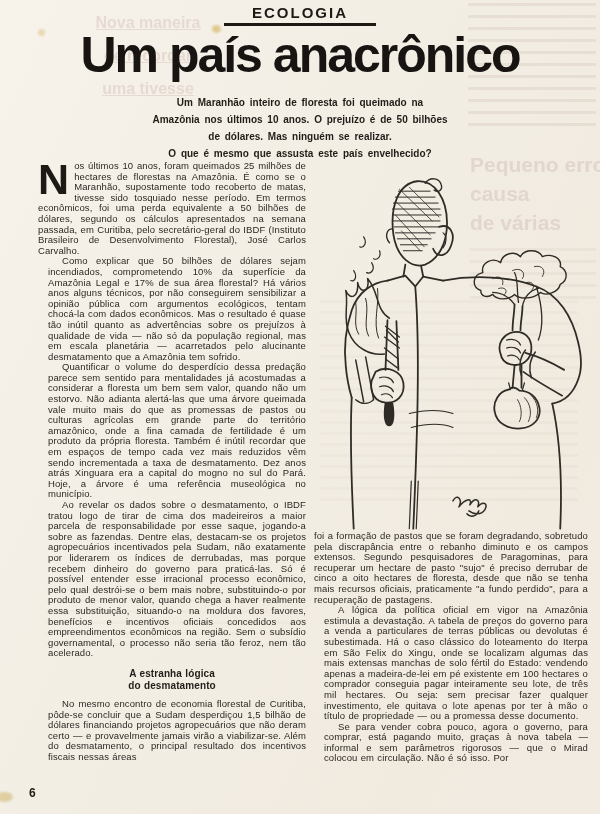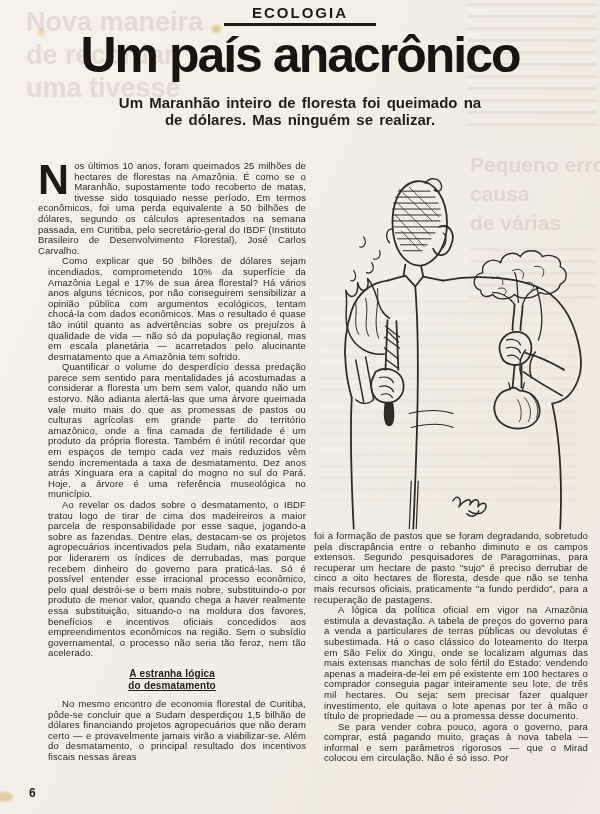--- a/index.html
+++ b/index.html
@@ -3,49 +3,49 @@
 <meta charset="utf-8">
 <style>
   html,body{margin:0;padding:0;background:#6e6a64;}
   .sheet{
     position:relative;width:600px;height:814px;overflow:hidden;
     background:linear-gradient(115deg,#f7f2ea 0%,#f3eee4 45%,#f0eadf 78%,#f2ebe2 100%);
     font-family:"Liberation Sans","DejaVu Sans",sans-serif;color:#2c2824;
   }
   
   .ghost{position:absolute;z-index:0;font-weight:bold;color:#d9c8c2;}
-  .ghost-top-left{top:6px;left:26px;width:244px;font-size:27px;line-height:33px;text-align:left;opacity:.55;filter:blur(.5px);}
+  .ghost-top-left{top:6px;left:26px;width:244px;font-size:16px;line-height:33px;text-align:center;opacity:.55;filter:blur(.5px);text-decoration:underline;}
   .ghost-right{top:150px;left:470px;width:170px;font-size:21px;line-height:29px;opacity:.6;filter:blur(.5px);}
   .ghost-bands{position:absolute;z-index:0;filter:blur(.5px);}
   .bands-a{top:3px;left:468px;width:128px;height:132px;opacity:.55;
     background:repeating-linear-gradient(to bottom,rgba(182,160,150,.32) 0 3px,transparent 3px 12px);}
   .bands-b{top:300px;left:320px;width:258px;height:205px;opacity:.35;
     background:repeating-linear-gradient(to bottom,rgba(185,165,158,.22) 0 3px,transparent 3px 11px);}
   .bands-c{top:588px;left:46px;width:248px;height:66px;opacity:.22;
     background:repeating-linear-gradient(to bottom,rgba(185,165,158,.25) 0 3px,transparent 3px 11px);}
   .bands-d{top:248px;left:470px;width:126px;height:58px;opacity:.4;
     background:repeating-linear-gradient(to bottom,rgba(182,160,150,.28) 0 3px,transparent 3px 12px);}
   .stain{position:absolute;z-index:0;border-radius:50%;filter:blur(1px);}
   .stain-1{left:212px;top:25px;width:9px;height:8px;background:rgba(208,172,76,.55);}
   .stain-2{left:38px;top:29px;width:7px;height:7px;background:rgba(208,172,76,.35);}
   .stain-3{left:-4px;top:792px;width:17px;height:10px;background:rgba(200,168,80,.45);}
   
   .layer{position:absolute;z-index:1;}
   .kicker{top:4px;left:0;width:100%;text-align:center;font-weight:bold;font-size:15px;letter-spacing:2px;color:#1d1a16;}
   .kicker-rule{top:23px;left:224px;width:152px;height:3px;background:#1d1a16;}
   .headline{top:26px;left:0;width:100%;text-align:center;font-size:50px;font-weight:bold;letter-spacing:-2px;color:#171411;margin:0;}
-  .deck{top:94px;left:14px;width:572px;text-align:center;font-weight:bold;font-size:15px;line-height:17px;color:#211d18;word-spacing:2px;}
+  .deck{top:94px;left:14px;width:572px;text-align:center;font-weight:bold;font-size:10px;line-height:17px;color:#211d18;word-spacing:2px;}
   
   .col{font-size:9.5px;line-height:10.6px;letter-spacing:.1px;word-spacing:.5px;text-align:justify;}
   .col-left{top:161px;left:38px;width:268px;}
   .col-right{top:171px;left:314px;width:274px;}
   .col p{margin:0;}
   .col p.indent{text-indent:14px;margin-left:10px;}
   .dropcap{float:left;font-weight:bold;font-size:43px;line-height:35px;padding:1px 5px 0 0;color:#1d1a16;}
-  .subhead{font-size:10px;line-height:12px;text-align:center;font-weight:bold;margin:9px 0 7px 0;color:#211d18;text-decoration:underline;}
+  .subhead{font-size:10px;line-height:12px;text-align:center;font-weight:bold;margin:9px 0 7px 0;color:#211d18;}
   figure.cartoon{margin:0;width:274px;height:360px;position:relative;}
   figure.cartoon svg{position:absolute;left:0;top:0;width:274px;height:360px;}
   .folio{top:786px;left:29px;font-size:12px;font-weight:bold;color:#242019;}
 </style>
 </head>
 <body>
 
 <div class="sheet">
 
   <div class="ghost ghost-top-left">
@@ -64,21 +64,23 @@
   <div class="ghost-bands bands-d"></div>
   <div class="stain stain-1"></div>
   <div class="stain stain-2"></div>
   <div class="stain stain-3"></div>
 
   <div class="layer kicker">ECOLOGIA</div>
   <div class="layer kicker-rule"></div>
   <h1 class="layer headline">Um país anacrônico</h1>
   <div class="layer deck">
     <div>Um Maranhão inteiro de floresta foi queimado na</div>
+    <div>Amazônia nos últimos 10 anos. O prejuízo é de 50 bilhões</div>
     <div>de dólares. Mas ninguém se realizar.</div>
+    <div>O que é mesmo que assusta este país envelhecido?</div>
   </div>
 
   <section class="layer col col-left">
     <p class="opening"><span class="dropcap">N</span><span>os últimos 10 anos, foram queimados 25 milhões de hectares de florestas na Amazônia. É como se o Maranhão, supostamente todo recoberto de matas, tivesse sido tosquiado nesse período. Em termos econômicos, foi uma perda equivalente a 50 bilhões de dólares, segundo os cálculos apresentados na semana passada, em Curitiba, pelo secretário-geral do IBDF (Instituto Brasileiro de Desenvolvimento Florestal), José Carlos Carvalho.</span></p>
     <p class="indent">Como explicar que 50 bilhões de dólares sejam incendiados, comprometendo 10% da superfície da Amazônia Legal e 17% de sua área florestal? Há vários anos alguns técnicos, por não conseguirem sensibilizar a opinião pública com argumentos ecológicos, tentam chocá-la com dados econômicos. Mas o resultado é quase tão inútil quanto as advertências sobre os prejuízos à qualidade de vida — não só da população regional, mas em escala planetária — acarretados pelo alucinante desmatamento que a Amazônia tem sofrido.</p>
     <p class="indent">Quantificar o volume do desperdício dessa predação parece sem sentido para mentalidades já acostumadas a considerar a floresta um bem sem valor, quando não um estorvo. Não adianta alertá-las que uma árvore queimada vale muito mais do que as promessas de pastos ou culturas agrícolas em grande parte do território amazônico, onde a fina camada de fertilidade é um produto da própria floresta. Também é inútil recordar que em espaços de tempo cada vez mais reduzidos vêm sendo incrementada a taxa de desmatamento. Dez anos atrás Xinguara era a capital do mogno no sul do Pará. Hoje, a árvore é uma referência museológica no município.</p>
     <p class="indent">Ao revelar os dados sobre o desmatamento, o IBDF tratou logo de tirar de cima dos madeireiros a maior parcela de responsabilidade por esse saque, jogando-a sobre as fazendas. Dentre elas, destacam-se os projetos agropecuários incentivados pela Sudam, não exatamente por liderarem os índices de derrubadas, mas porque recebem dinheiro do governo para praticá-las. Só é possível entender esse irracional processo econômico, pelo qual destrói-se o bem mais nobre, substituindo-o por produto de menor valor, quando chega a haver realmente essa substituição, situando-o na moldura dos favores, benefícios e incentivos oficiais concedidos aos empreendimentos econômicos na região. Sem o subsídio governamental, o processo não seria tão feroz, nem tão acelerado.</p>
     <h2 class="subhead">
       <span>A estranha lógica</span><br>
       <span>do desmatamento</span>

